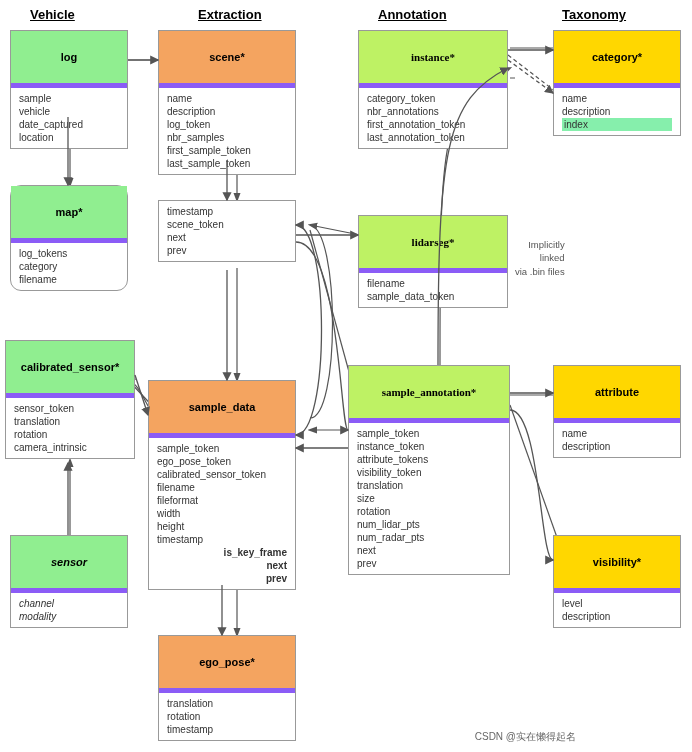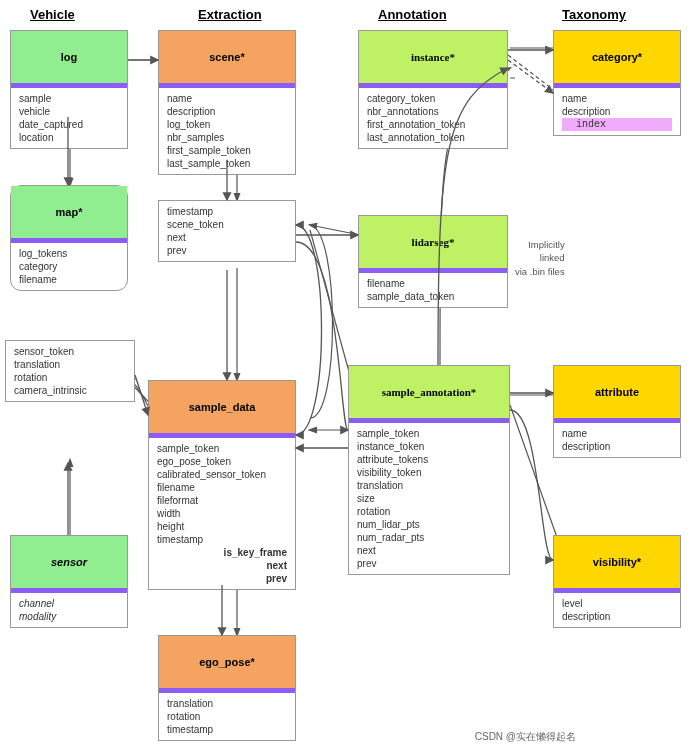--- a/index.html
+++ b/index.html
@@ -156,20 +156,21 @@
   <div class="entity" style="left:10px;top:185px;width:118px;border-radius:11px;">
     <div class="entity-header green-header">map*</div>
     <div class="entity-body">
       <div class="entity-field">log_tokens</div>
       <div class="entity-field">category</div>
       <div class="entity-field">filename</div>
     </div>
   </div>
 
   <div class="entity" style="left:5px;top:340px;width:130px;">
+    <div class="entity-header green-header">calibrated_sensor*</div>
     <div class="entity-body">
       <div class="entity-field">sensor_token</div>
       <div class="entity-field">translation</div>
       <div class="entity-field">rotation</div>
       <div class="entity-field">camera_intrinsic</div>
     </div>
   </div>
 
   <div class="entity" style="left:10px;top:535px;width:118px;font-style:italic;">
     <div class="entity-header green-header">sensor</div>
@@ -263,21 +264,21 @@
       <div class="entity-field">next</div>
       <div class="entity-field">prev</div>
     </div>
   </div>
 
   <div class="entity" style="left:553px;top:30px;width:128px;">
     <div class="entity-header yellow-header">category*</div>
     <div class="entity-body">
       <div class="entity-field">name</div>
       <div class="entity-field">description</div>
-      <div class="entity-field" style="background:#f0abfc;padding:1px 14px;font-family:Liberation Mono, monospace;">index</div>
+      <div class="entity-field" style="background:#86efac;padding:1px 2px;">index</div>
     </div>
   </div>
 
   <div class="entity" style="left:553px;top:365px;width:128px;">
     <div class="entity-header yellow-header">attribute</div>
     <div class="entity-body">
       <div class="entity-field">name</div>
       <div class="entity-field">description</div>
     </div>
   </div>

